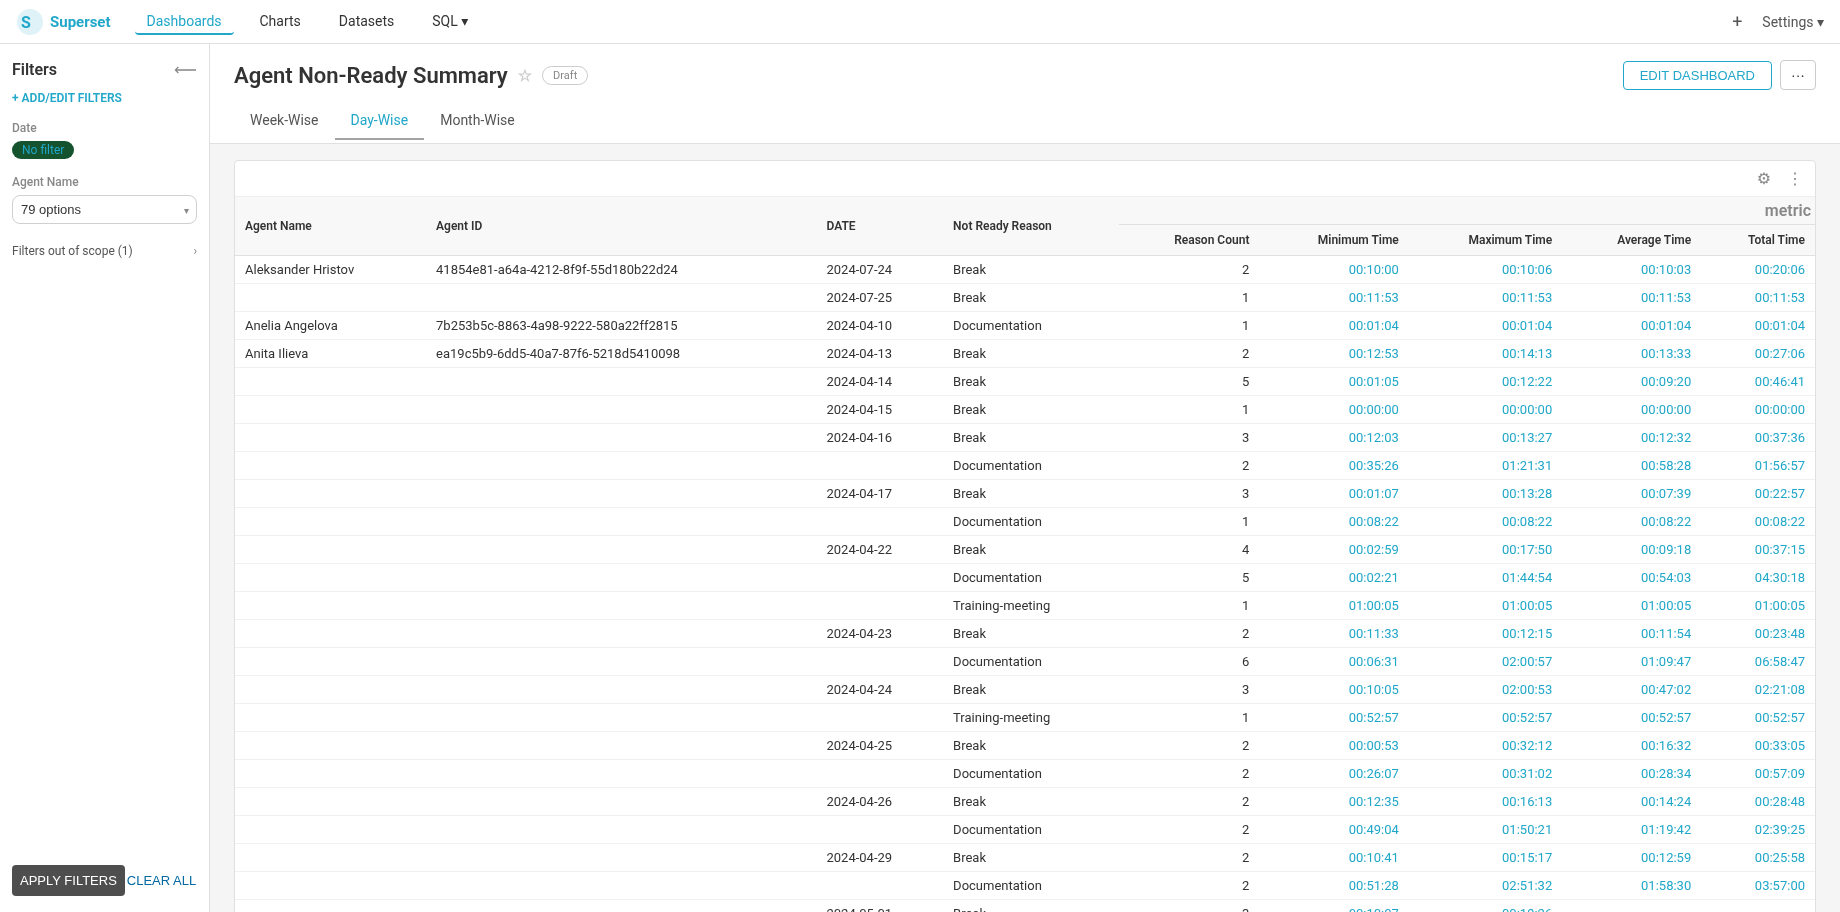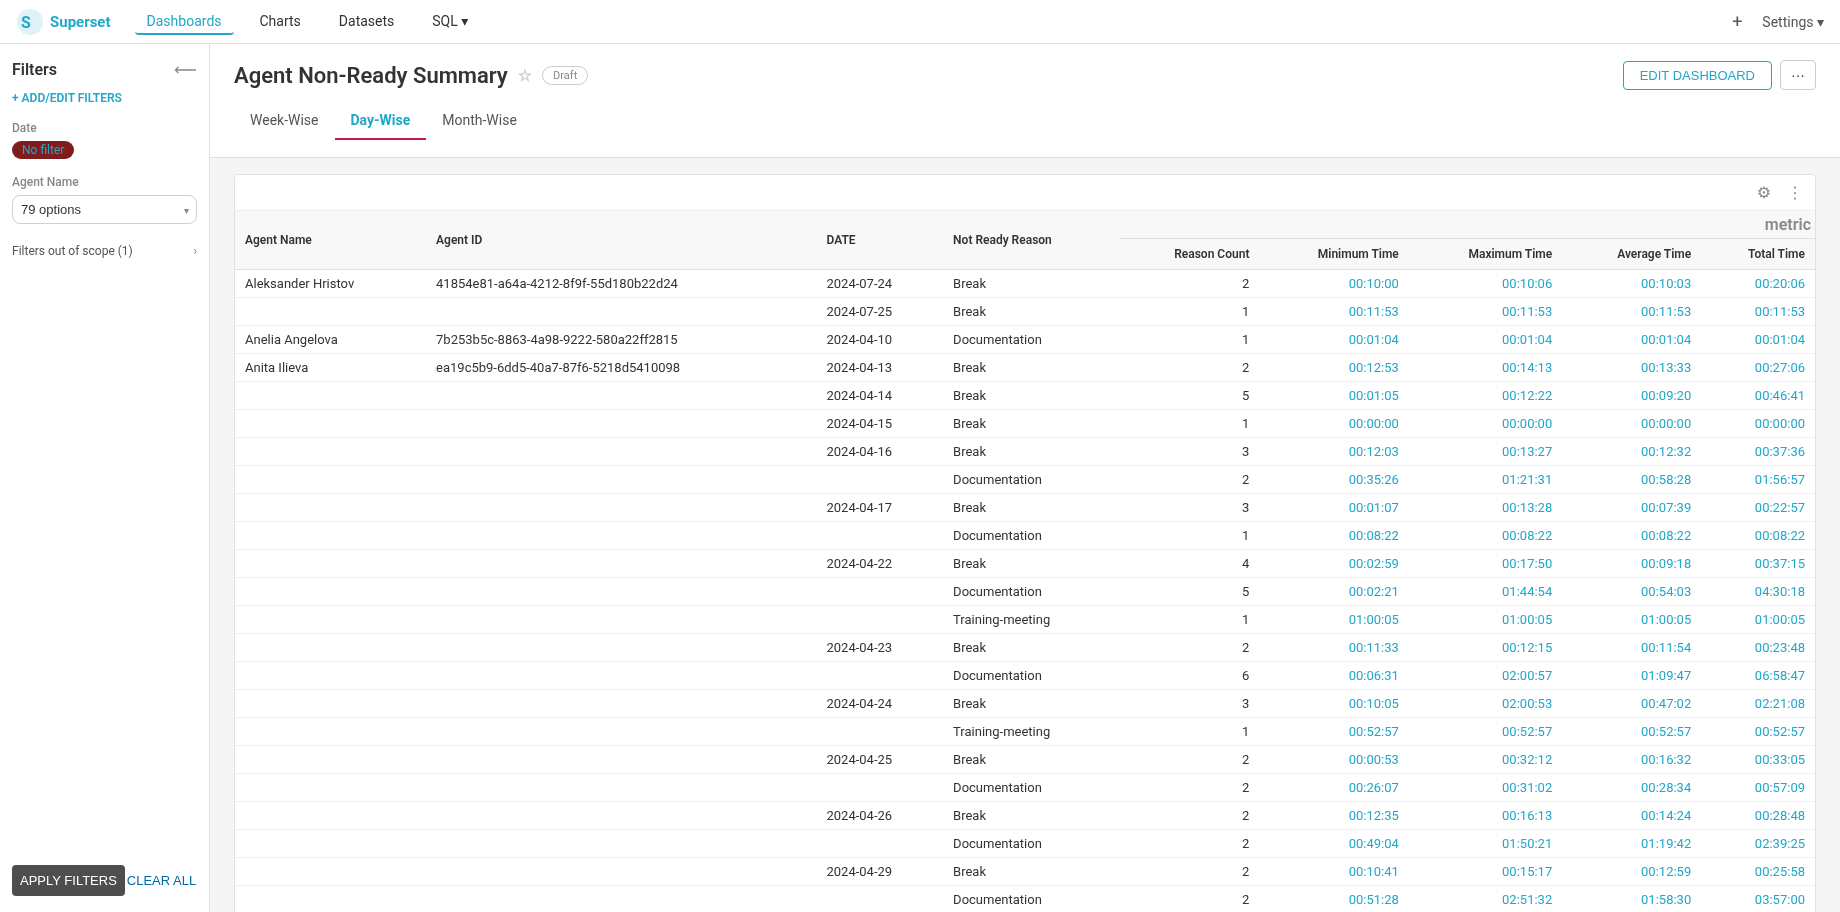--- a/index.html
+++ b/index.html
@@ -33,21 +33,21 @@
     .sidebar-header { display: flex; align-items: center; justify-content: space-between; margin-bottom: 12px; }
     .sidebar-title { font-size: 16px; font-weight: 600; color: #333; }
     .sidebar-collapse { cursor: pointer; color: #888; font-size: 16px; }
     .add-edit-filters {
       color: #20a7c9; font-size: 12px; font-weight: 600; cursor: pointer; margin-bottom: 16px;
       display: flex; align-items: center; gap: 4px;
     }
     .filter-section { margin-bottom: 16px; }
     .filter-label { font-size: 12px; color: #888; margin-bottom: 6px; font-weight: 500; }
     .filter-badge {
-      display: inline-block; background: #7f1d1d; color: #20a7c9; border-radius: 12px;
+      display: inline-block; background: #14532d; color: #20a7c9; border-radius: 12px;
       padding: 2px 10px; font-size: 12px; cursor: pointer;
     }
     .filter-select {
       width: 100%; border: 1px solid #d0d0d0; border-radius: 8px; padding: 6px 8px;
       font-size: 13px; color: #333; appearance: none; background: #fff; cursor: pointer;
     }
     .filter-select-wrapper { position: relative; }
     .filter-select-caret {
       position: absolute; right: 8px; top: 50%; transform: translateY(-50%);
       color: #888; pointer-events: none; font-size: 10px;
@@ -62,21 +62,21 @@
       background: #4e4e4e; color: #fff; border: none; border-radius: 4px;
       padding: 8px; font-size: 13px; cursor: pointer; font-weight: 500;
     }
     .btn-clear {
       background: transparent; color: #0369a1; border: none; font-size: 13px; cursor: pointer;
     }
 
     
     .main { flex: 1; overflow: hidden; display: flex; flex-direction: column; }
     .main-header {
-      background: #fff; padding: 16px 24px 18px; border-bottom: 1px solid #e0e0e0;
+      background: #fff; padding: 16px 24px 4px; border-bottom: 1px solid #e0e0e0;
       display: flex; flex-direction: column;
     }
     .main-title-row { display: flex; align-items: center; justify-content: space-between; margin-bottom: 12px; }
     .main-title { font-size: 22px; font-weight: 600; color: #333; display: flex; align-items: center; gap: 10px; }
     .draft-badge {
       font-size: 11px; border: 1px solid #ccc; border-radius: 12px; padding: 2px 10px; color: #888; font-weight: 400;
     }
     .star-icon { color: #ccc; font-size: 16px; cursor: pointer; }
     .main-actions { display: flex; align-items: center; gap: 8px; }
     .btn-edit-dashboard {
@@ -85,21 +85,21 @@
     }
     .btn-more {
       border: 1px solid #ccc; color: #333; background: #fff;
       border-radius: 4px; padding: 6px 10px; font-size: 14px; cursor: pointer;
     }
     .tabs { display: flex; gap: 0; }
     .tab {
       padding: 10px 16px; font-size: 14px; cursor: pointer; color: #555;
       border-bottom: 2px solid transparent; margin-bottom: -1px;
     }
-    .tab.active { color: #20a7c9; border-bottom: 2px solid #be185d; font-weight: 700; }
+    .tab.active { color: #20a7c9; border-bottom: 2px solid #a3a3a3; font-weight: 400; }
 
     
     .table-area { flex: 1; overflow: auto; padding: 16px 24px; background: #f5f5f5; }
     .table-container {
       background: #fff; border: 1px solid #e0e0e0; border-radius: 4px; overflow: auto;
       position: relative;
     }
     .table-toolbar {
       display: flex; justify-content: flex-end; padding: 6px 8px; gap: 8px;
       border-bottom: 1px solid #eee;

